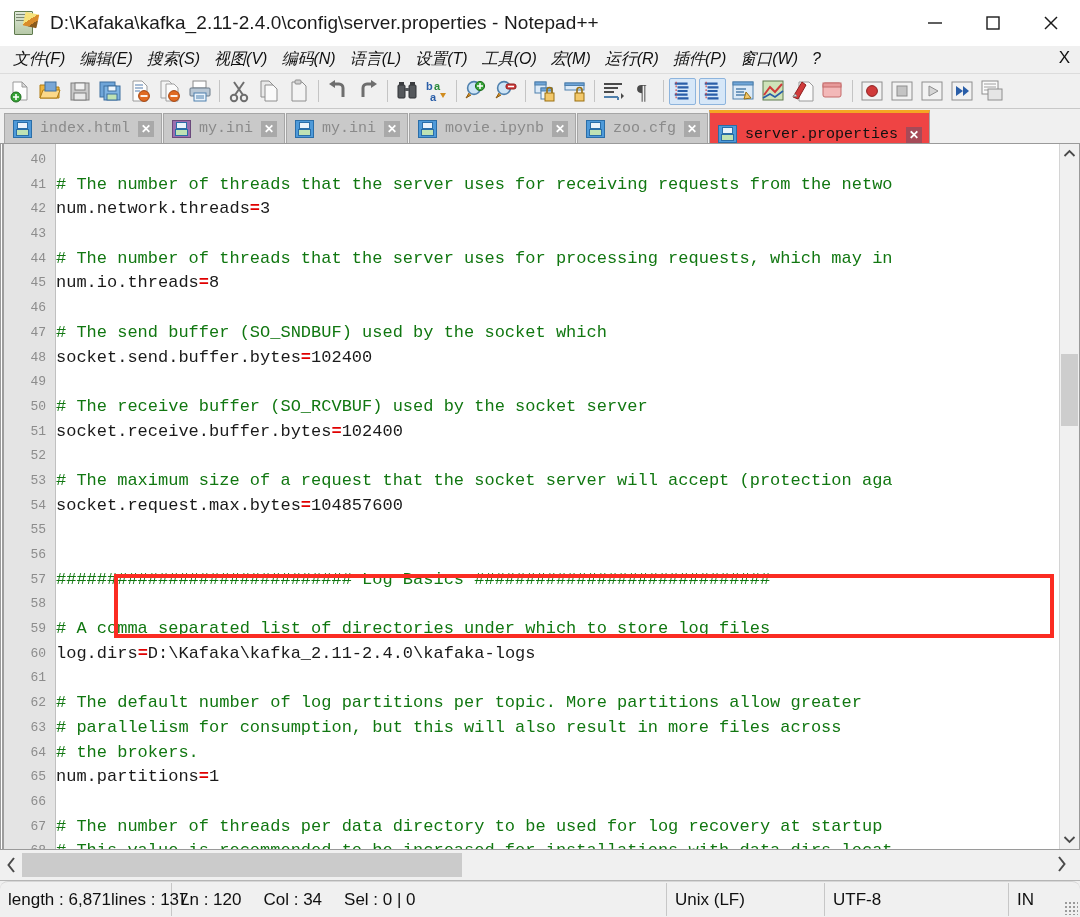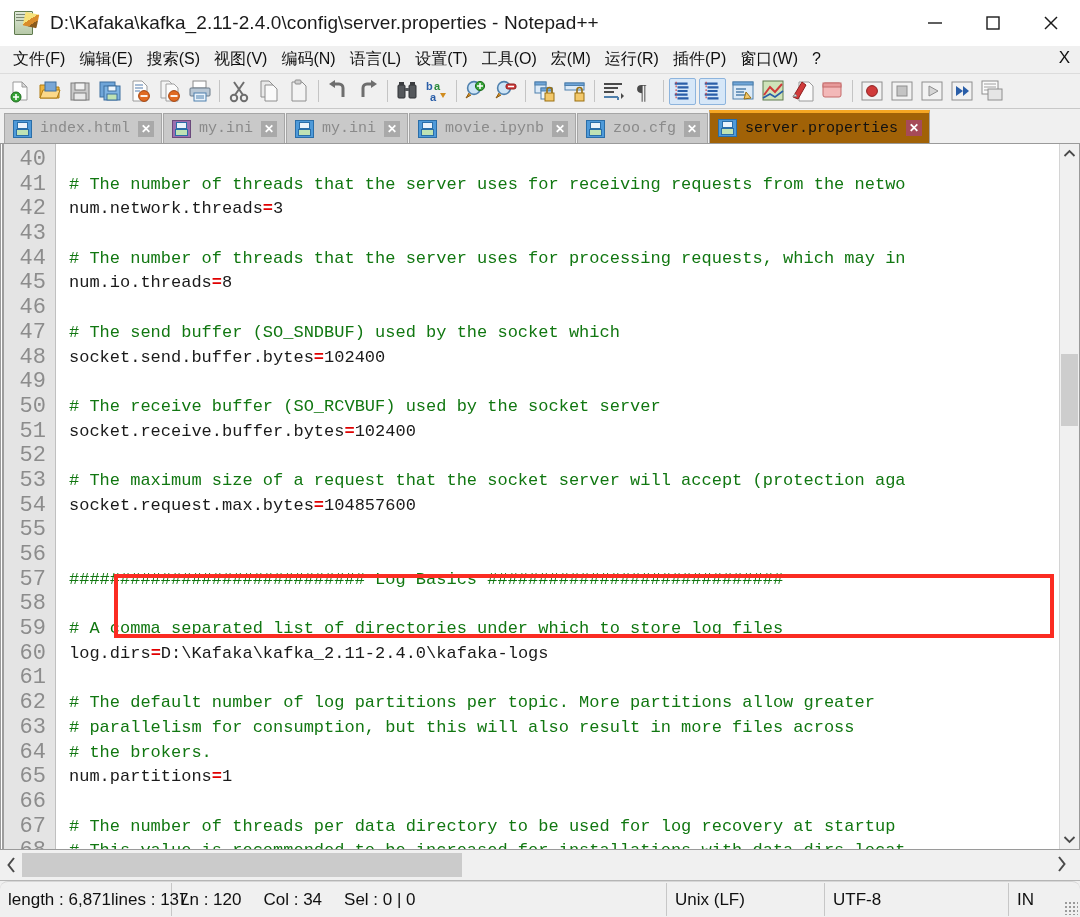--- a/index.html
+++ b/index.html
@@ -73,20 +73,21 @@
     display: flex; align-items: center;
     flex: 0 0 auto;
     position: relative;
     padding-left: 6px;
   }
   .menu-item {
     font-size: 16px; color: #101010;
     padding: 2px 7px 3px 7px;
     white-space: nowrap;
     line-height: 20px;
+    font-style: italic;
   }
   .menu-close {
     position: absolute; right: 10px; top: 2px;
     font-size: 17px; color: #101010;
   }
 
   
   .toolbar {
     height: 34px;
     background: #f0f0f0;
@@ -127,25 +128,26 @@
     border-bottom: none;
     margin-right: 1px;
     font-family: "Liberation Mono", monospace;
     font-size: 15px;
     color: #8a8a8a;
     white-space: nowrap;
     box-sizing: border-box;
     margin-top: 40px;
   }
   .tab.active {
-    background: #a16207;
+    background: #ef4444;
     color: #111;
     border-top: 3px solid #f5a623;
     height: 33px;
     padding-top: 0;
+    align-items: flex-end;
   }
   .tab .disk {
     width: 17px; height: 16px; margin-right: 8px; flex:0 0 auto;
     position: relative;
   }
   .disk-blue { background:#4f9ad9; border:1px solid #2a6ea8; }
   .disk-purple { background:#9b6fb0; border:1px solid #6b4a7c; }
   .disk .shutter {
     position:absolute; left:3px; top:1px; width:9px; height:5px;
     background:#eaf3fb; border:1px solid #2a6ea8;
@@ -177,35 +179,35 @@
     width: 55px;
     background: #e4e4e4;
     border-right: 1px solid #c0c0c0;
     flex: 0 0 auto;
     padding-top: 4px;
     box-sizing: border-box;
     text-align: right;
   }
   .gutter .ln {
     font-family: "Liberation Mono", monospace;
-    font-size: 22px;
+    font-size: 13px;
     line-height: 24.7px;
     color: #8c8c8c;
     padding-right: 9px;
     height: 24.7px;
   }
   .gutter-bar {
     position:absolute; left:0; top:0; width:4px; height:100%;
     background: linear-gradient(90deg,#ffffff 0 1px,#9d9d9d 1px 3px,#e4e4e4 3px 4px);
   }
   .code {
     flex: 1 1 auto;
     position: relative;
     padding-top: 4px;
-    padding-left: 13px;
+    padding-left: 0;
     overflow: hidden;
     white-space: nowrap;
   }
   .code .row {
     font-family: "Liberation Mono", monospace;
     font-size: 17px;
     line-height: 24.7px;
     height: 24.7px;
     white-space: pre;
     color: #1a1a1a;

